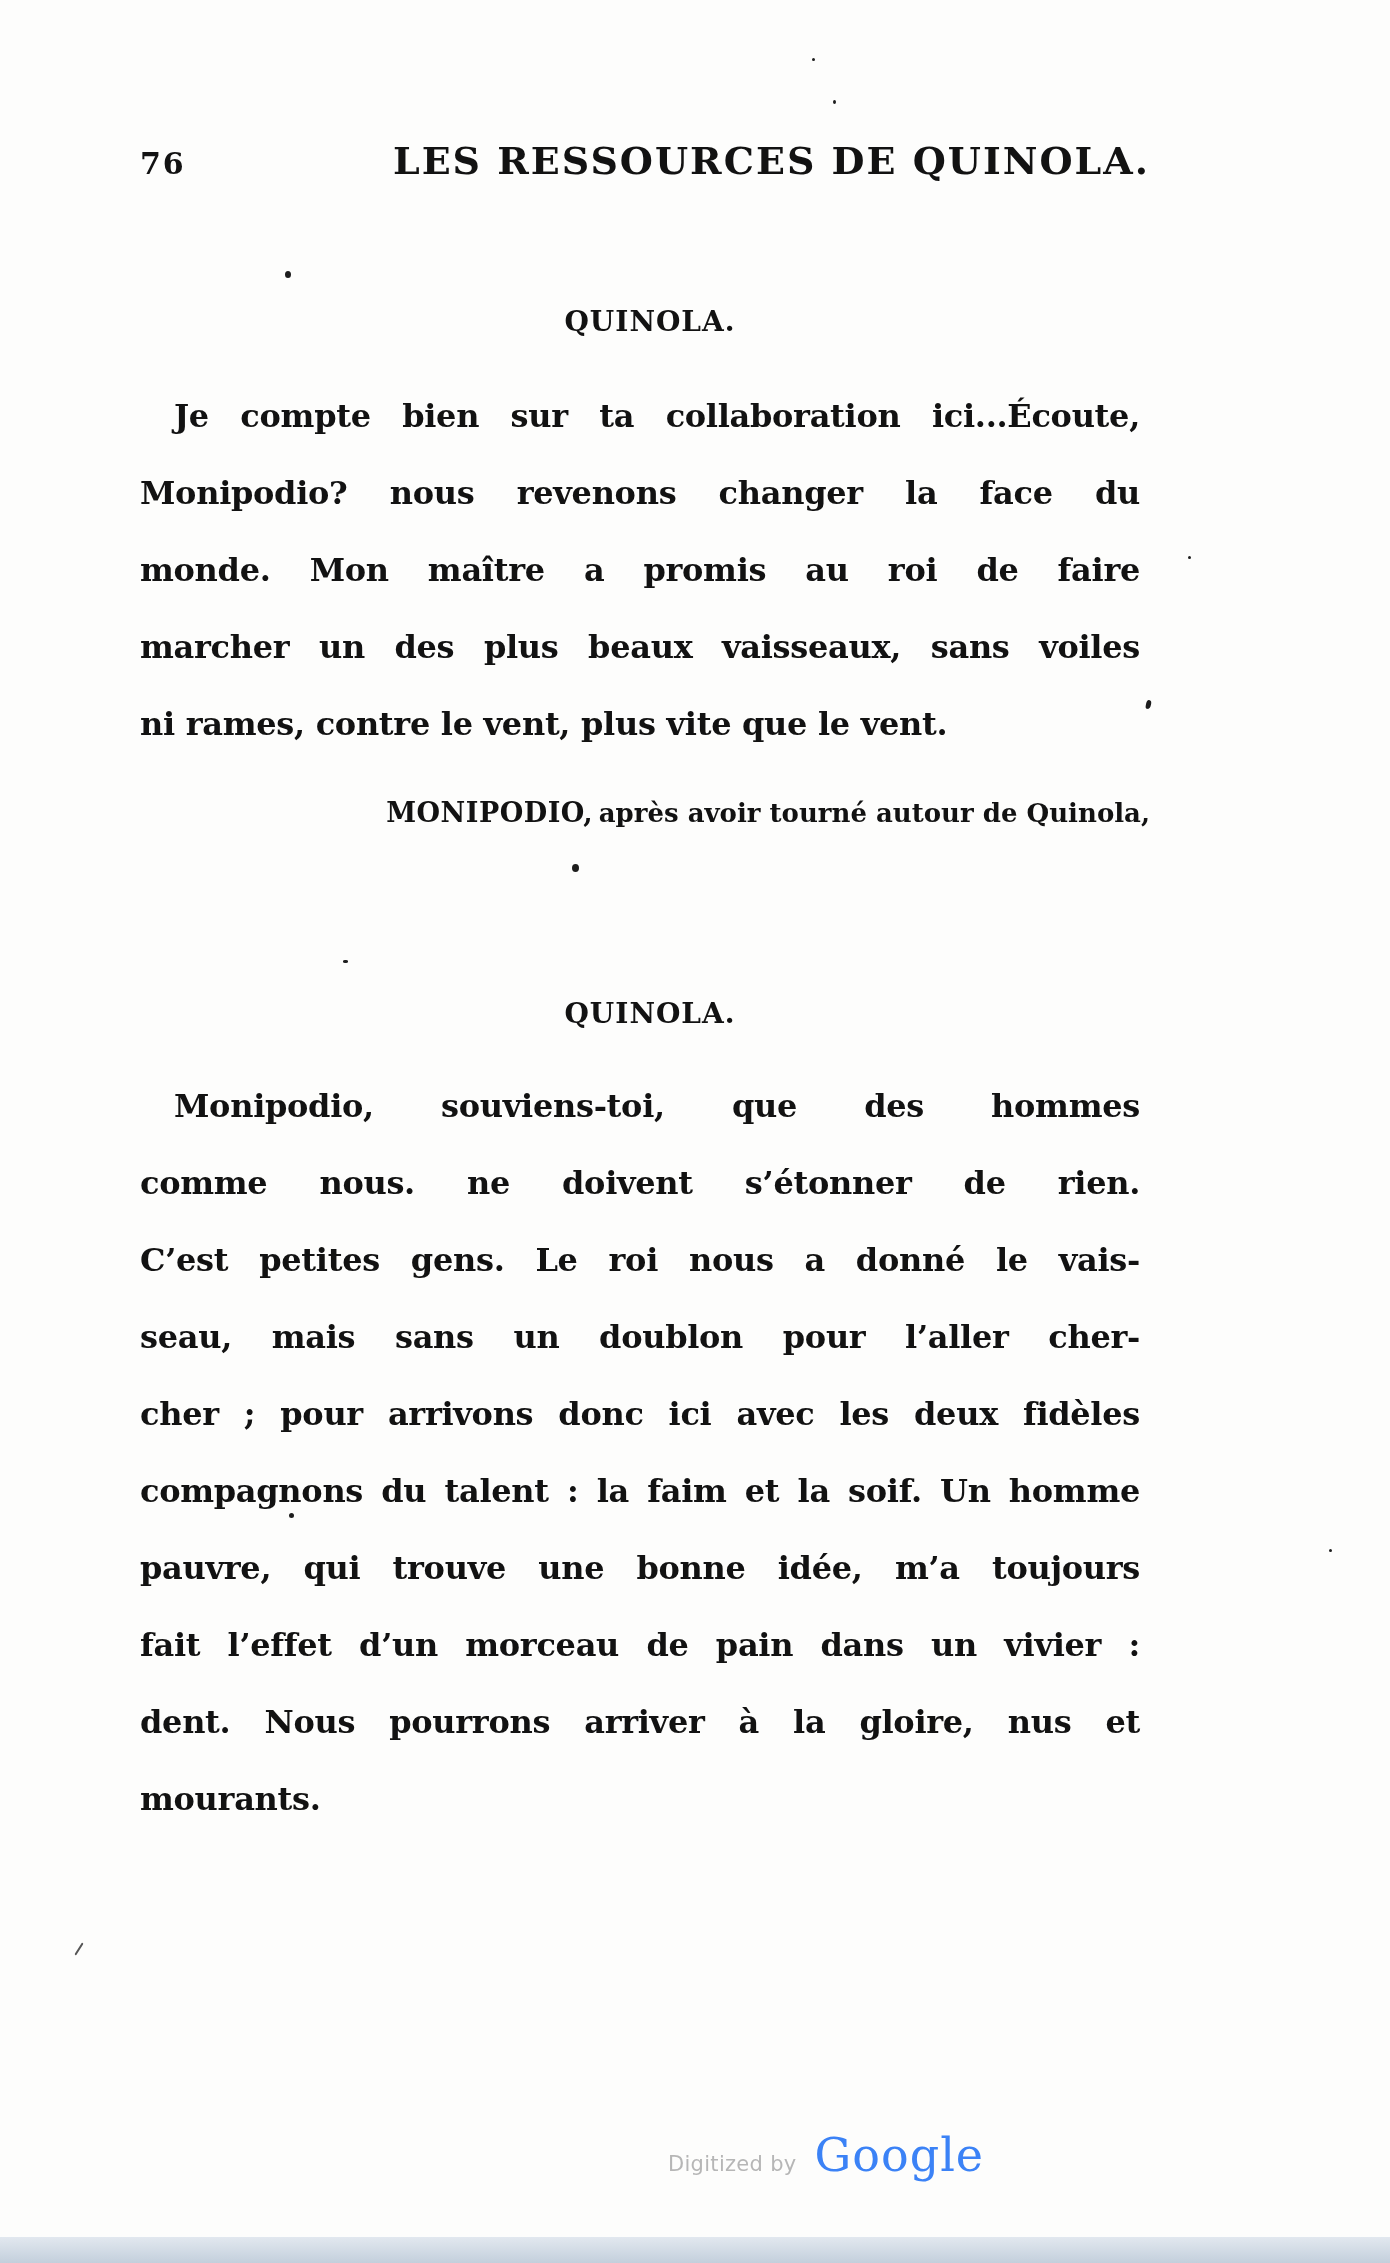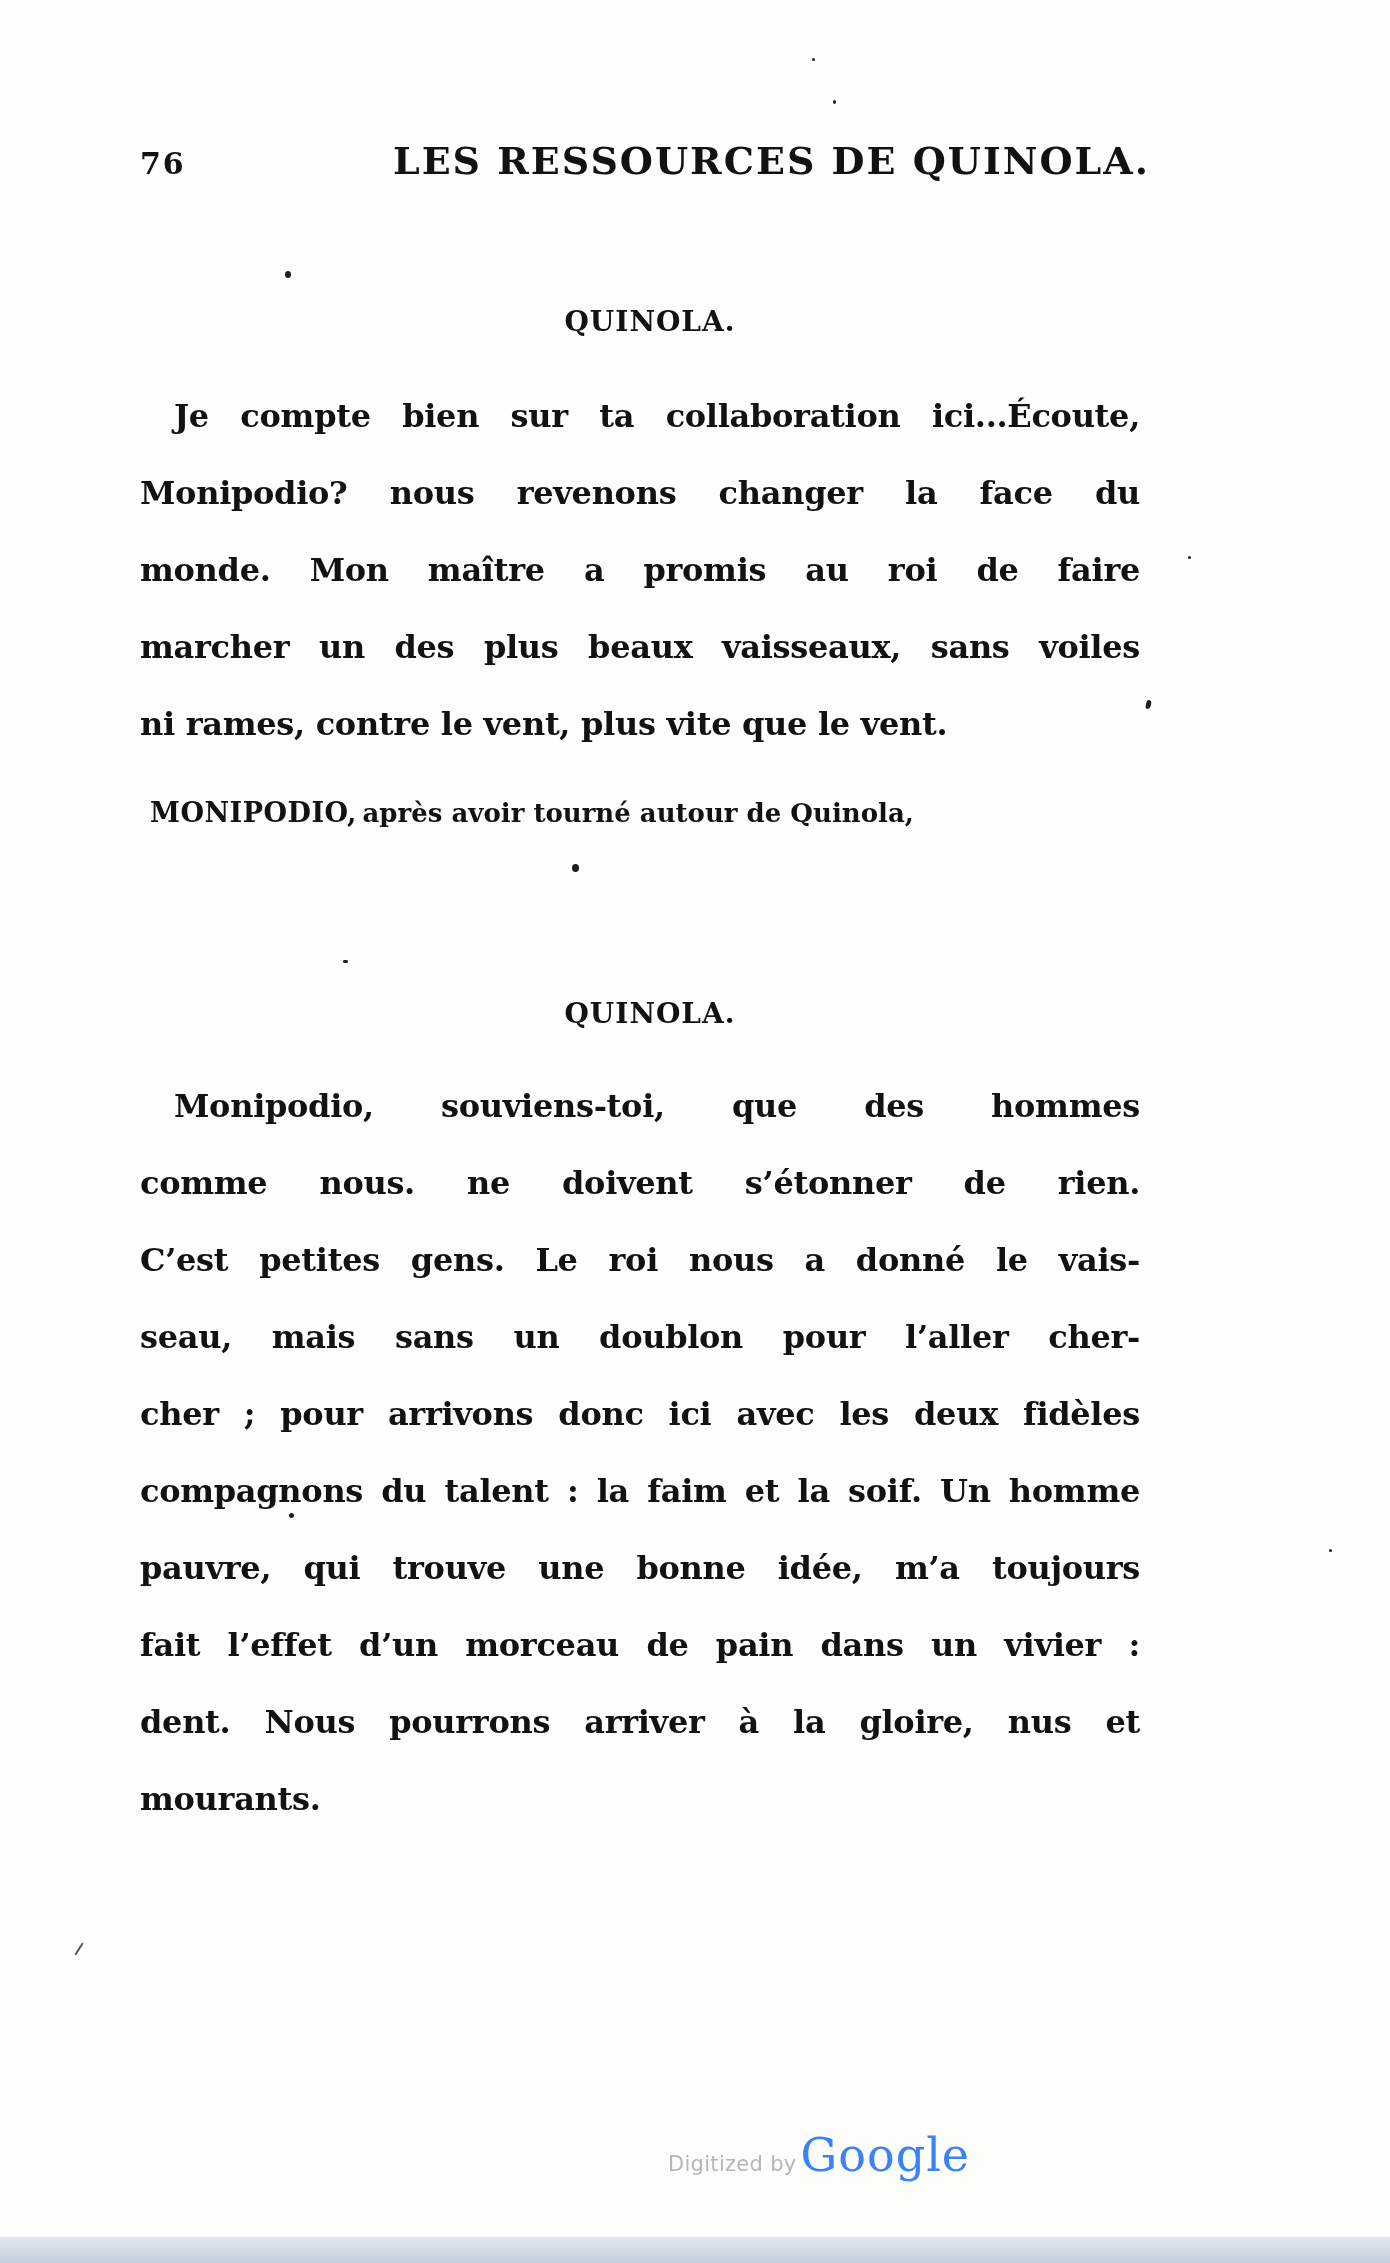--- a/index.html
+++ b/index.html
@@ -39,29 +39,29 @@
   
   .speaker{
     position:absolute;left:150px;width:1000px;
     text-align:center;font-weight:700;font-size:28px;
     letter-spacing:1px;line-height:44px;
   }
 
   
   .stage{
     position:absolute;left:150px;width:1000px;
-    text-align:left;font-weight:700;line-height:40px;
+    text-align:right;font-weight:700;line-height:40px;
   }
   .stage .sname{font-size:27px;letter-spacing:.5px;}
   .stage .stext{font-size:26px;}
 
   
   .watermark{
     position:absolute;top:2128px;left:668px;
-    display:flex;align-items:baseline;gap:4px;
+    display:flex;align-items:baseline;gap:18px;
   }
   .digitized{
     font-family:"DejaVu Sans",sans-serif;
     font-size:21px;color:#b6b6b6;letter-spacing:.3px;
   }
   .glogo{
     font-family:"DejaVu Serif",serif;
     font-size:46px;color:#3b82f6;letter-spacing:1px;
   }
 

